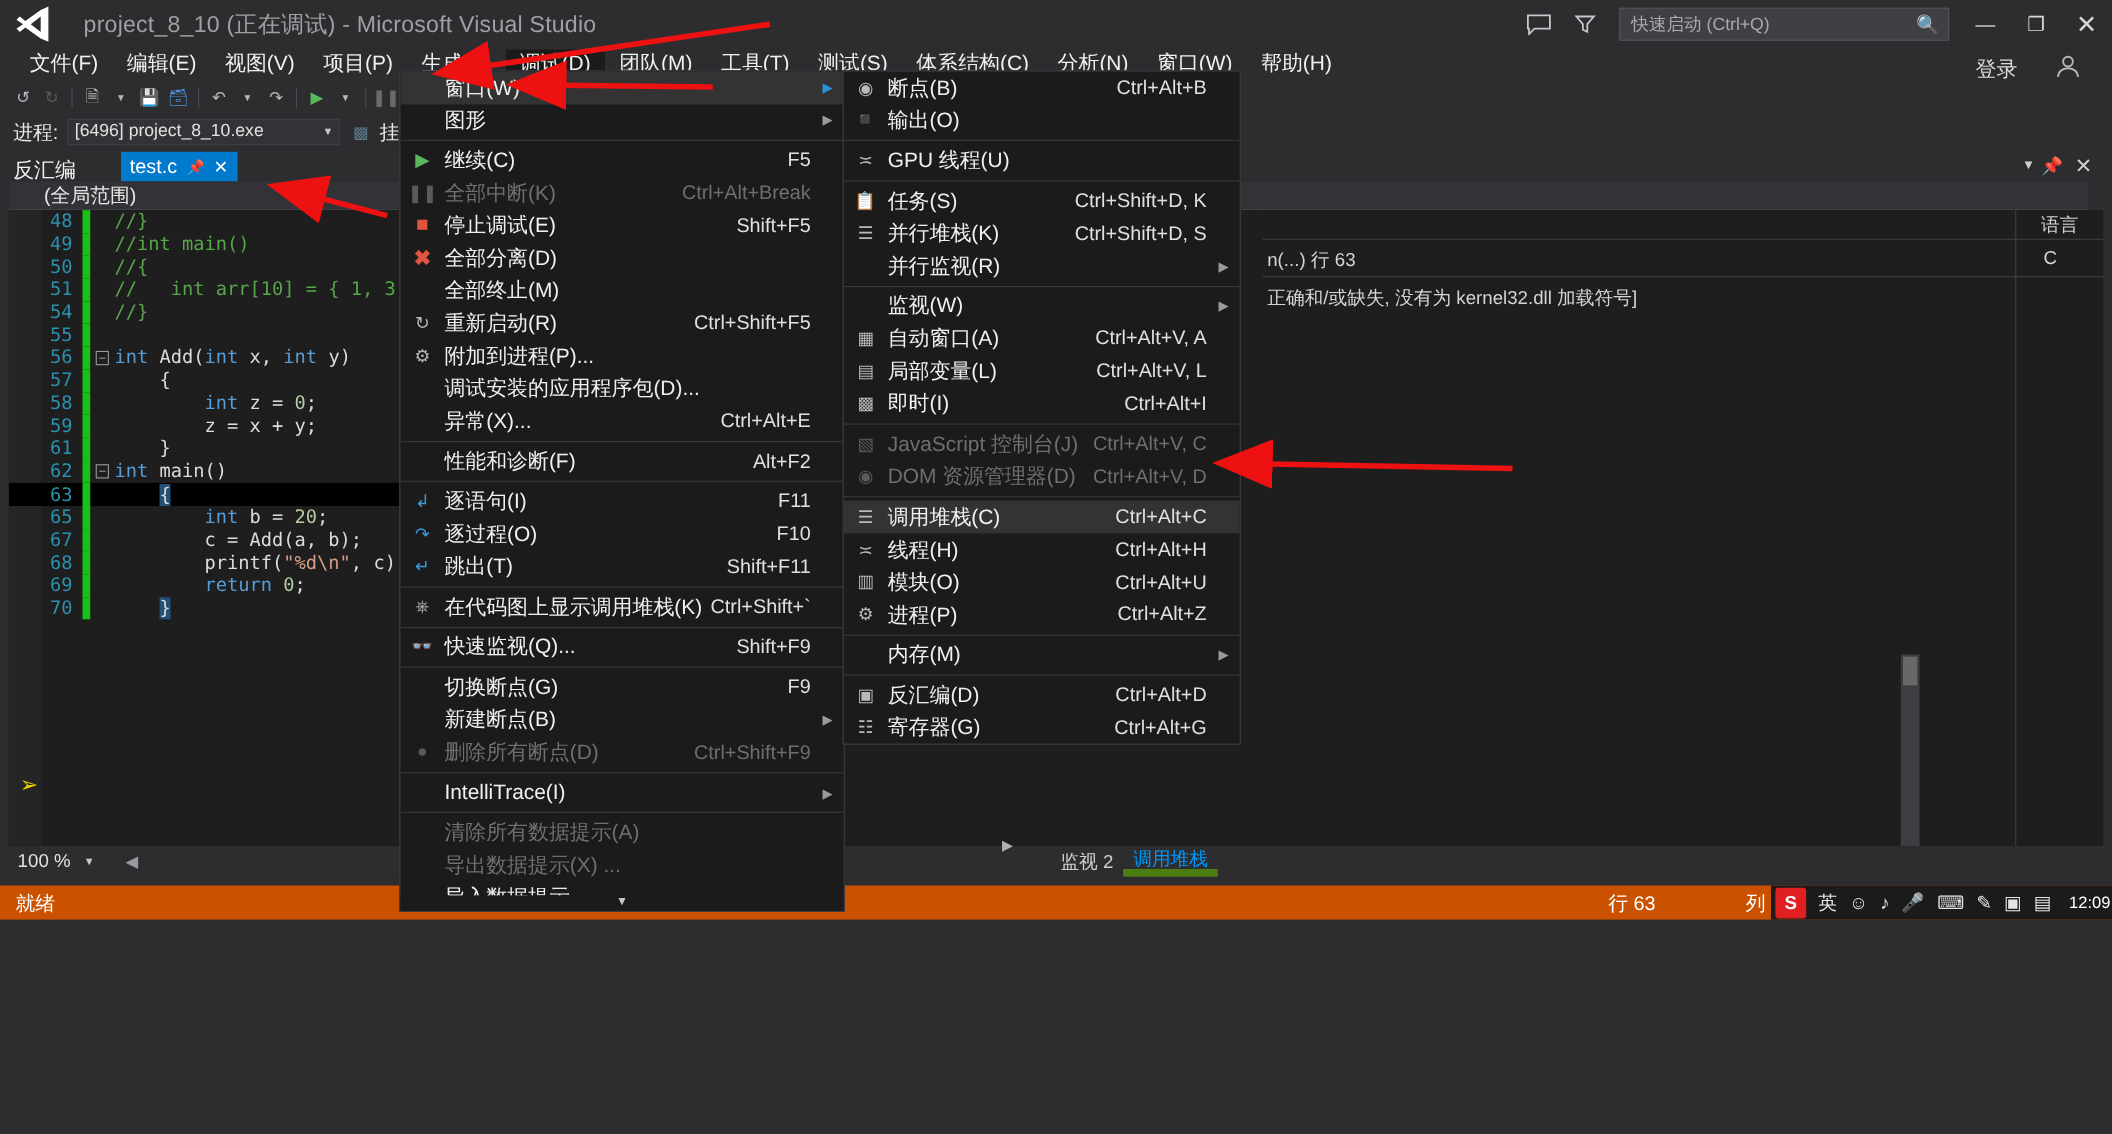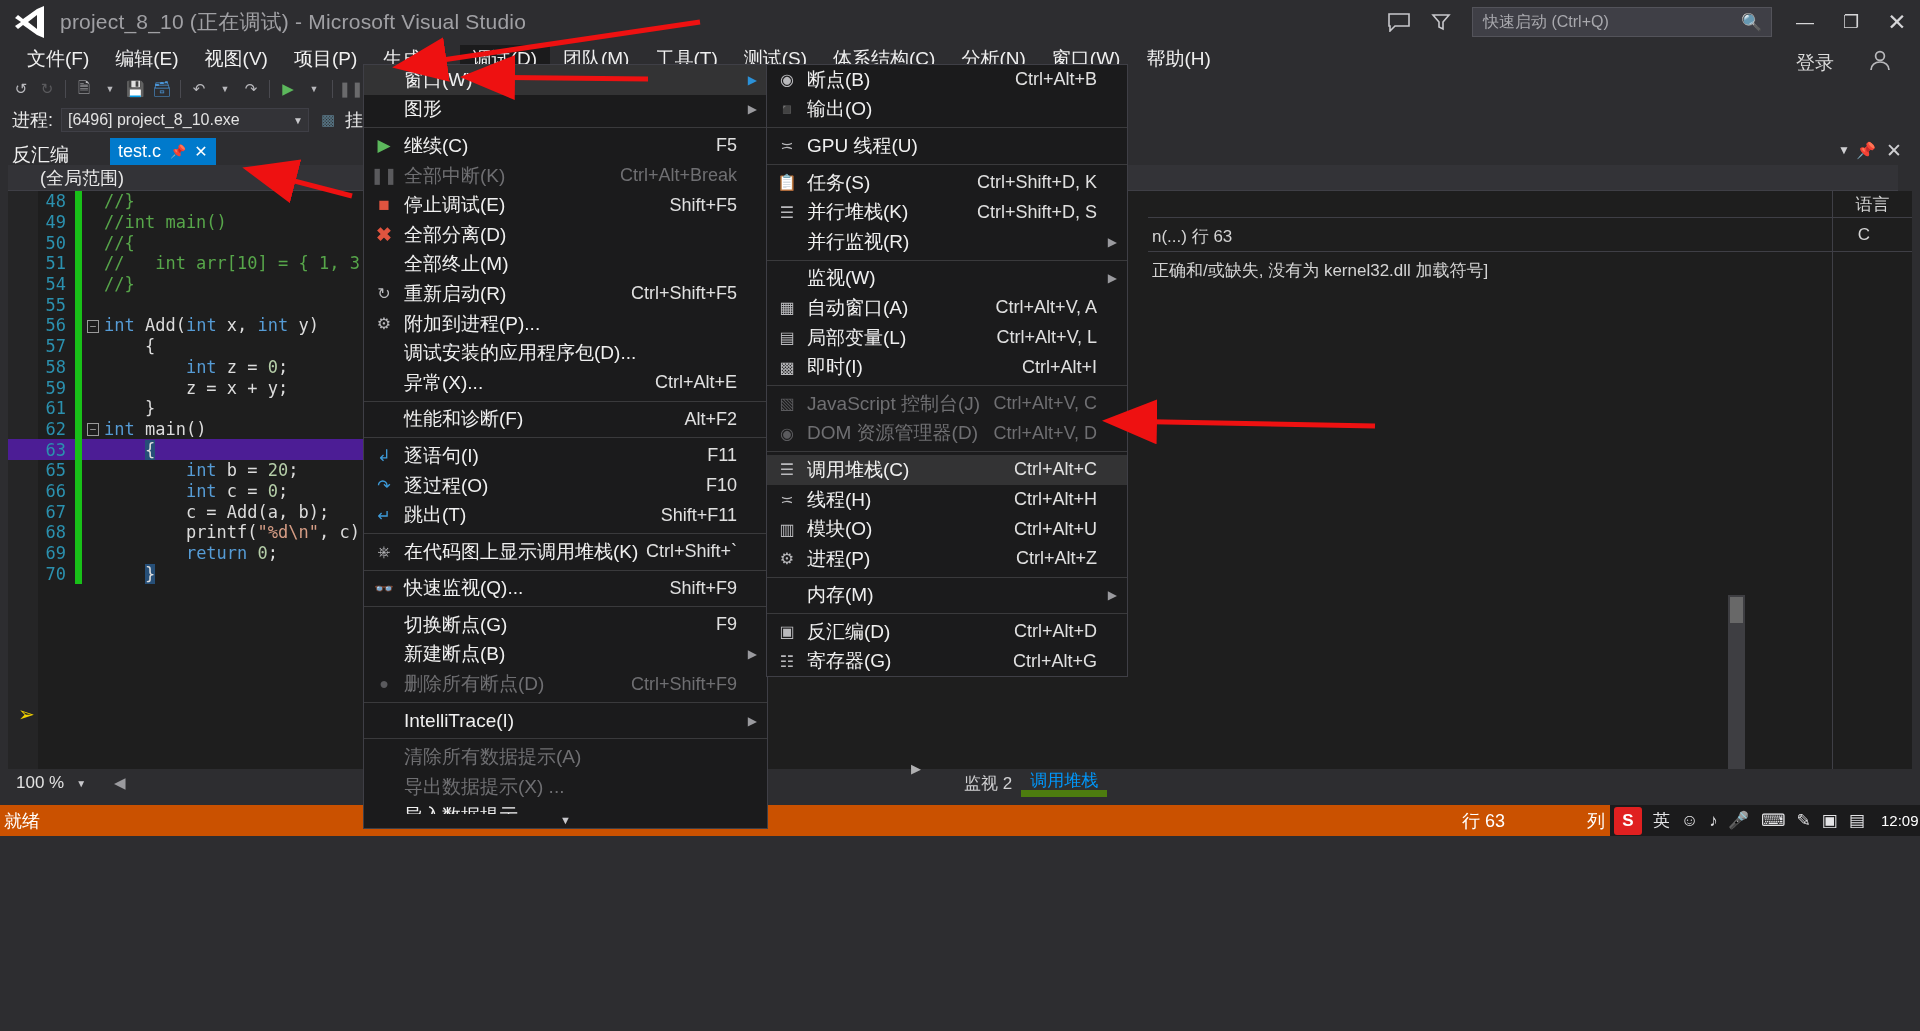--- a/index.html
+++ b/index.html
@@ -11,21 +11,21 @@
   }
   #root { position: relative; width: 1920px; height: 1031px; background: #2d2d30; }
 
   
   .titlebar {
     position: absolute; left: 0; top: 0; width: 1920px; height: 44px;
     background: #2d2d30; display: flex; align-items: center;
   }
   .vs-logo { width: 34px; height: 34px; margin-left: 14px; position: relative; }
   .title-text {
-    margin-left: 12px; color: #a0a0a4; font-size: 21px; letter-spacing: .2px;
+    margin-left: 28px; color: #a0a0a4; font-size: 21px; letter-spacing: .2px;
     white-space: nowrap;
   }
   .tb-right { position: absolute; right: 0; top: 0; height: 44px; display: flex; align-items: center; }
   .tb-icon {
     width: 42px; height: 44px; display: flex; align-items: center; justify-content: center;
     color: #c8c8cc;
   }
   .quick-launch {
     width: 300px; height: 30px; background: #3f3f46; border: 1px solid #53535a;
     display: flex; align-items: center; margin: 0 10px; position: relative;
@@ -109,21 +109,21 @@
   }
   .ctext {
     font-family: "DejaVu Sans Mono", monospace; font-size: 17px; white-space: pre;
     color: #dcdcdc;
   }
   .cm { color: #57a64a; }
   .kw { color: #569cd6; }
   .num { color: #b5cea8; }
   .str { color: #d69d85; }
   .pl { color: #dcdcdc; }
-  .row-hl { background: #4c1d95; }
+  .row-hl { background: #000000; }
   .caret-sel { background: #264f78; color: #dcdcdc; }
   .yellow-arrow {
     position: absolute; left: 10px; top: 513px; width: 22px; height: 20px;
     color: #f0d000; font-size: 20px; line-height: 20px;
   }
 
   
   .zoombar {
     position: absolute; left: 8px; top: 769px; width: 1140px; height: 28px;
     background: #2d2d30; display: flex; align-items: center;
@@ -157,21 +157,21 @@
     height: 27px; padding: 0 9px; display: flex; align-items: center;
     color: #d0d0d2; font-size: 17px;
   }
   .btab.sel { color: #0097fb; border-bottom: 7px solid #4d7c0f; }
 
   
   .statusbar {
     position: absolute; left: 0; top: 805px; width: 1920px; height: 31px;
     background: #ca5100; display: flex; align-items: center;
   }
-  .st-text { color: #fff; font-size: 18px; margin-left: 4px; }
+  .st-text { color: #fff; font-size: 18px; margin-left: 14px; }
   .st-right { position: absolute; right: 300px; display: flex; gap: 82px; }
   .st-right span { color: #fff; font-size: 18px; }
 
   
   .tray {
     position: absolute; left: 1610px; top: 805px; width: 310px; height: 31px;
     background: #1b1b1c; display: flex; align-items: center; padding-left: 4px;
   }
   .tray .sg {
     width: 28px; height: 28px; background: #e02020; color: #fff; font-size: 17px; font-weight: bold;
@@ -416,26 +416,20 @@
           <div class="fold"></div>
           <div class="ctext">&nbsp;&nbsp;&nbsp;&nbsp;<span class="caret-sel">{</span></div>
         </div>
         <div class="crow">
           <div class="ln">65</div>
           <div class="chbar"></div>
           <div class="fold"></div>
           <div class="ctext">&nbsp;&nbsp;&nbsp;&nbsp;&nbsp;&nbsp;&nbsp;&nbsp;<span class="kw">int</span><span class="pl">&nbsp;b&nbsp;=&nbsp;</span><span class="num">20</span><span class="pl">;</span></div>
         </div>
         <div class="crow">
-          <div class="ln">66</div>
-          <div class="chbar"></div>
-          <div class="fold"></div>
-          <div class="ctext">&nbsp;&nbsp;&nbsp;&nbsp;&nbsp;&nbsp;&nbsp;&nbsp;<span class="kw">int</span><span class="pl">&nbsp;c&nbsp;=&nbsp;</span><span class="num">0</span><span class="pl">;</span></div>
-        </div>
-        <div class="crow">
           <div class="ln">67</div>
           <div class="chbar"></div>
           <div class="fold"></div>
           <div class="ctext">&nbsp;&nbsp;&nbsp;&nbsp;&nbsp;&nbsp;&nbsp;&nbsp;<span class="pl">c&nbsp;=&nbsp;Add(a,&nbsp;b);</span></div>
         </div>
         <div class="crow">
           <div class="ln">68</div>
           <div class="chbar"></div>
           <div class="fold"></div>
           <div class="ctext">&nbsp;&nbsp;&nbsp;&nbsp;&nbsp;&nbsp;&nbsp;&nbsp;<span class="pl">printf(</span><span class="str">"%d\n"</span><span class="pl">,&nbsp;c);</span></div>

